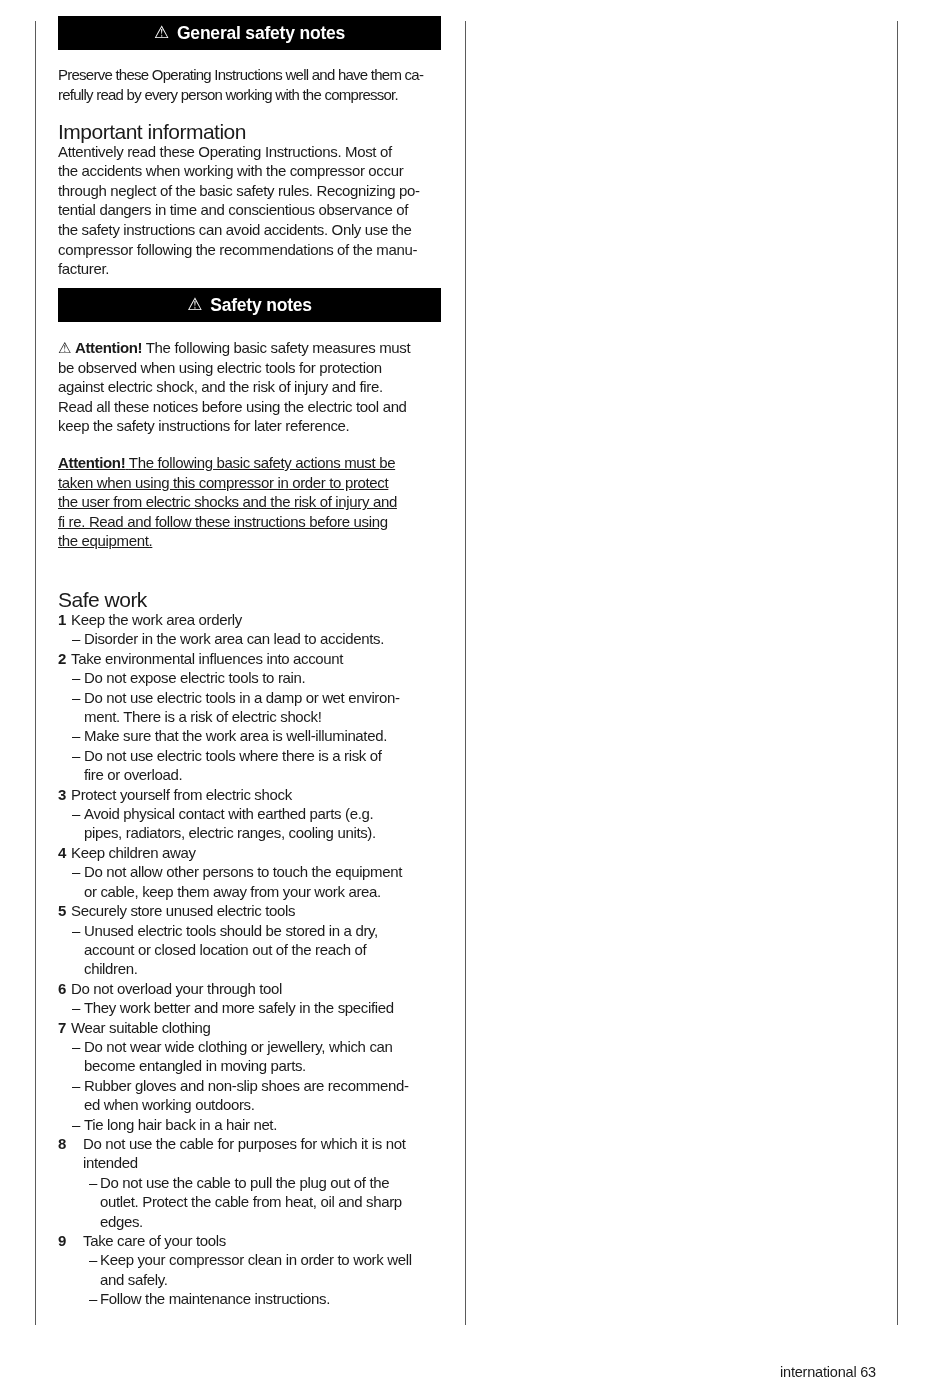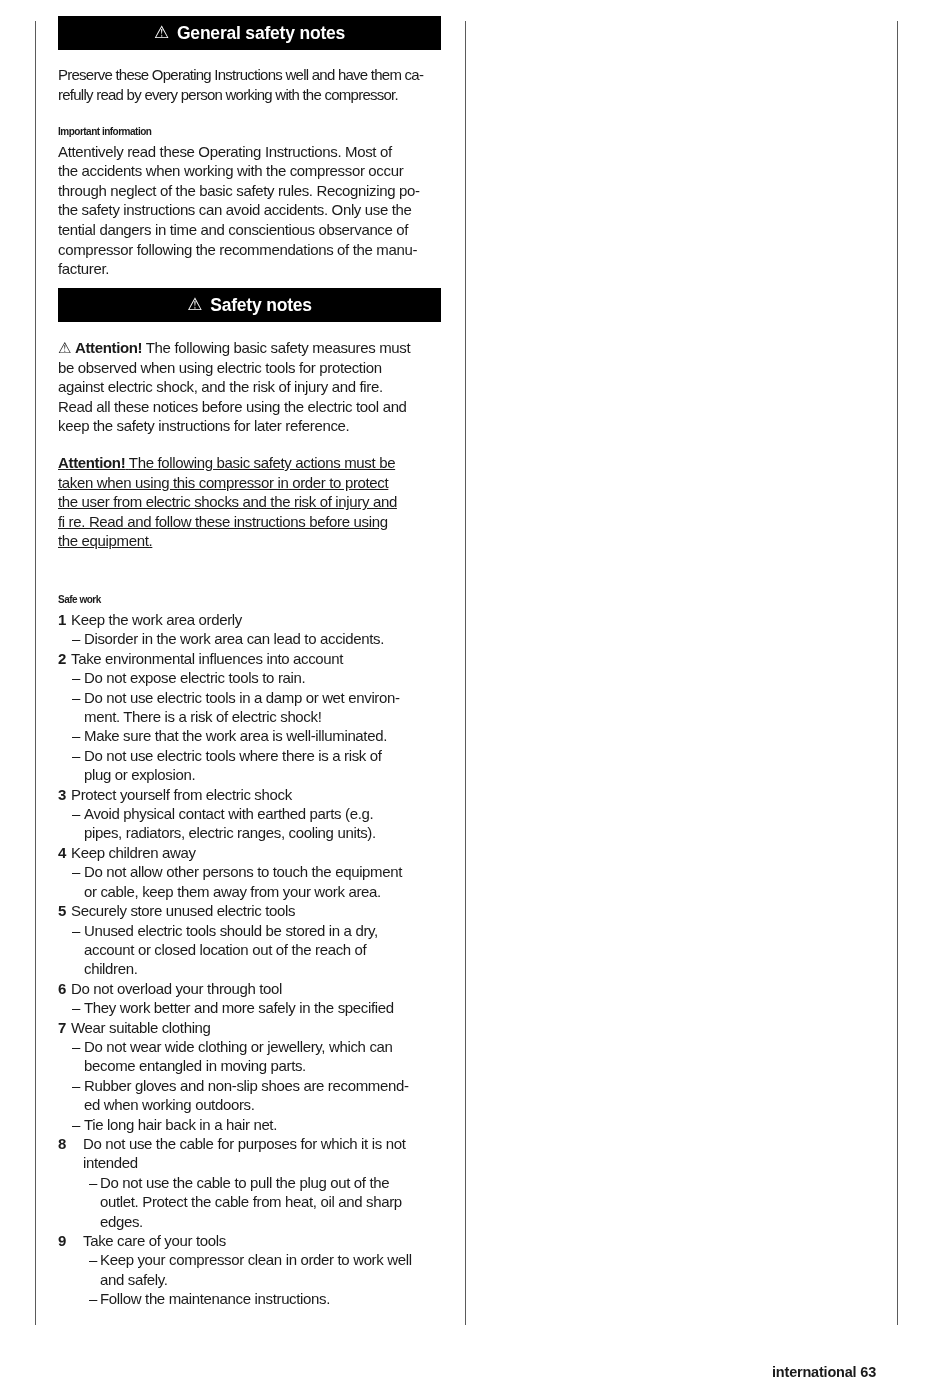--- a/index.html
+++ b/index.html
@@ -13,34 +13,34 @@
   .vrule.right{left:896.5px;}
   .block{position:absolute;left:58px;width:383px;}
   .bar{
     background:#000000;color:#ffffff;height:34px;width:383px;
     display:flex;align-items:center;justify-content:center;gap:8px;
     font-weight:bold;font-size:17.5px;letter-spacing:-0.2px;
   }
   .bar .warn-sym{font-size:17px;line-height:1;transform:translateY(-1px);}
   .line{white-space:nowrap;line-height:19.6px;font-size:15px;letter-spacing:-0.35px;}
   .bold-lines .line{font-weight:normal;font-size:15px;letter-spacing:-0.75px;line-height:20px;}
-  .heading{font-weight:bold;font-size:10px;letter-spacing:-0.5px;line-height:19.6px;white-space:nowrap;}
+  .heading{font-weight:normal;font-size:21px;letter-spacing:-0.5px;line-height:19.6px;white-space:nowrap;}
   .b{font-weight:bold;}
   .att .warn-sym{font-size:15px;}
   .safe-list .line{line-height:19.4px;}
   .sw-head{display:flex;}
   .sw-num{width:13px;flex:none;font-weight:bold;font-size:15px;line-height:19.4px;letter-spacing:-0.35px;}
   .sw-item.wide .sw-num{width:25px;}
   .sw-title{flex:1;min-width:0;}
   .sw-sub{display:flex;padding-left:14px;}
   .sw-item.wide .sw-sub{padding-left:31px;}
   .sw-dash{width:12px;flex:none;font-size:15px;line-height:19.4px;letter-spacing:-0.35px;}
   .sw-item.wide .sw-dash{width:11px;}
   .sw-subtext{flex:1;min-width:0;}
-  .footer{position:absolute;top:1363px;right:74px;font-size:14.5px;letter-spacing:-0.2px;line-height:18px;white-space:nowrap;font-weight:bold;}
+  .footer{position:absolute;top:1363px;right:74px;font-size:14.5px;letter-spacing:-0.2px;line-height:18px;white-space:nowrap;}
 </style>
 </head>
 <body>
 
 <div class="page">
 
   <div class="vrule left"></div>
   <div class="vrule mid"></div>
   <div class="vrule right"></div>
 
@@ -53,22 +53,22 @@
       <div class="line">Preserve these Operating Instructions well and have them ca-</div>
       <div class="line">refully read by every person working with the compressor.</div>
     </div>
 
   <div class="block" style="top:122px;">
     <div class="heading">Important information</div>
     <div>
         <div class="line">Attentively read these Operating Instructions. Most of</div>
         <div class="line">the accidents when working with the compressor occur</div>
         <div class="line">through neglect of the basic safety rules. Recognizing po-</div>
+        <div class="line">tential dangers in time and conscientious observance of</div>
         <div class="line">the safety instructions can avoid accidents. Only use the</div>
-        <div class="line">tential dangers in time and conscientious observance of</div>
         <div class="line">compressor following the recommendations of the manu-</div>
         <div class="line">facturer.</div>
       </div>
   </div>
 
   <div class="block bar" style="top:288px;">
     <span class="warn-sym">⚠</span>
     <span>Safety notes</span>
   </div>
 
@@ -139,21 +139,21 @@
         <div class="sw-sub">
           <span class="sw-dash">–</span>
           <div class="sw-subtext">
             <div class="line">Make sure that the work area is well-illuminated.</div>
           </div>
         </div>
         <div class="sw-sub">
           <span class="sw-dash">–</span>
           <div class="sw-subtext">
             <div class="line">Do not use electric tools where there is a risk of</div>
-            <div class="line">plug or explosion.</div>
+            <div class="line">fire or overload.</div>
           </div>
         </div>
       </div>
       <div class="sw-item">
         <div class="sw-head">
           <span class="sw-num">3</span>
           <div class="sw-title">
             <div class="line">Protect yourself from electric shock</div>
           </div>
         </div>

